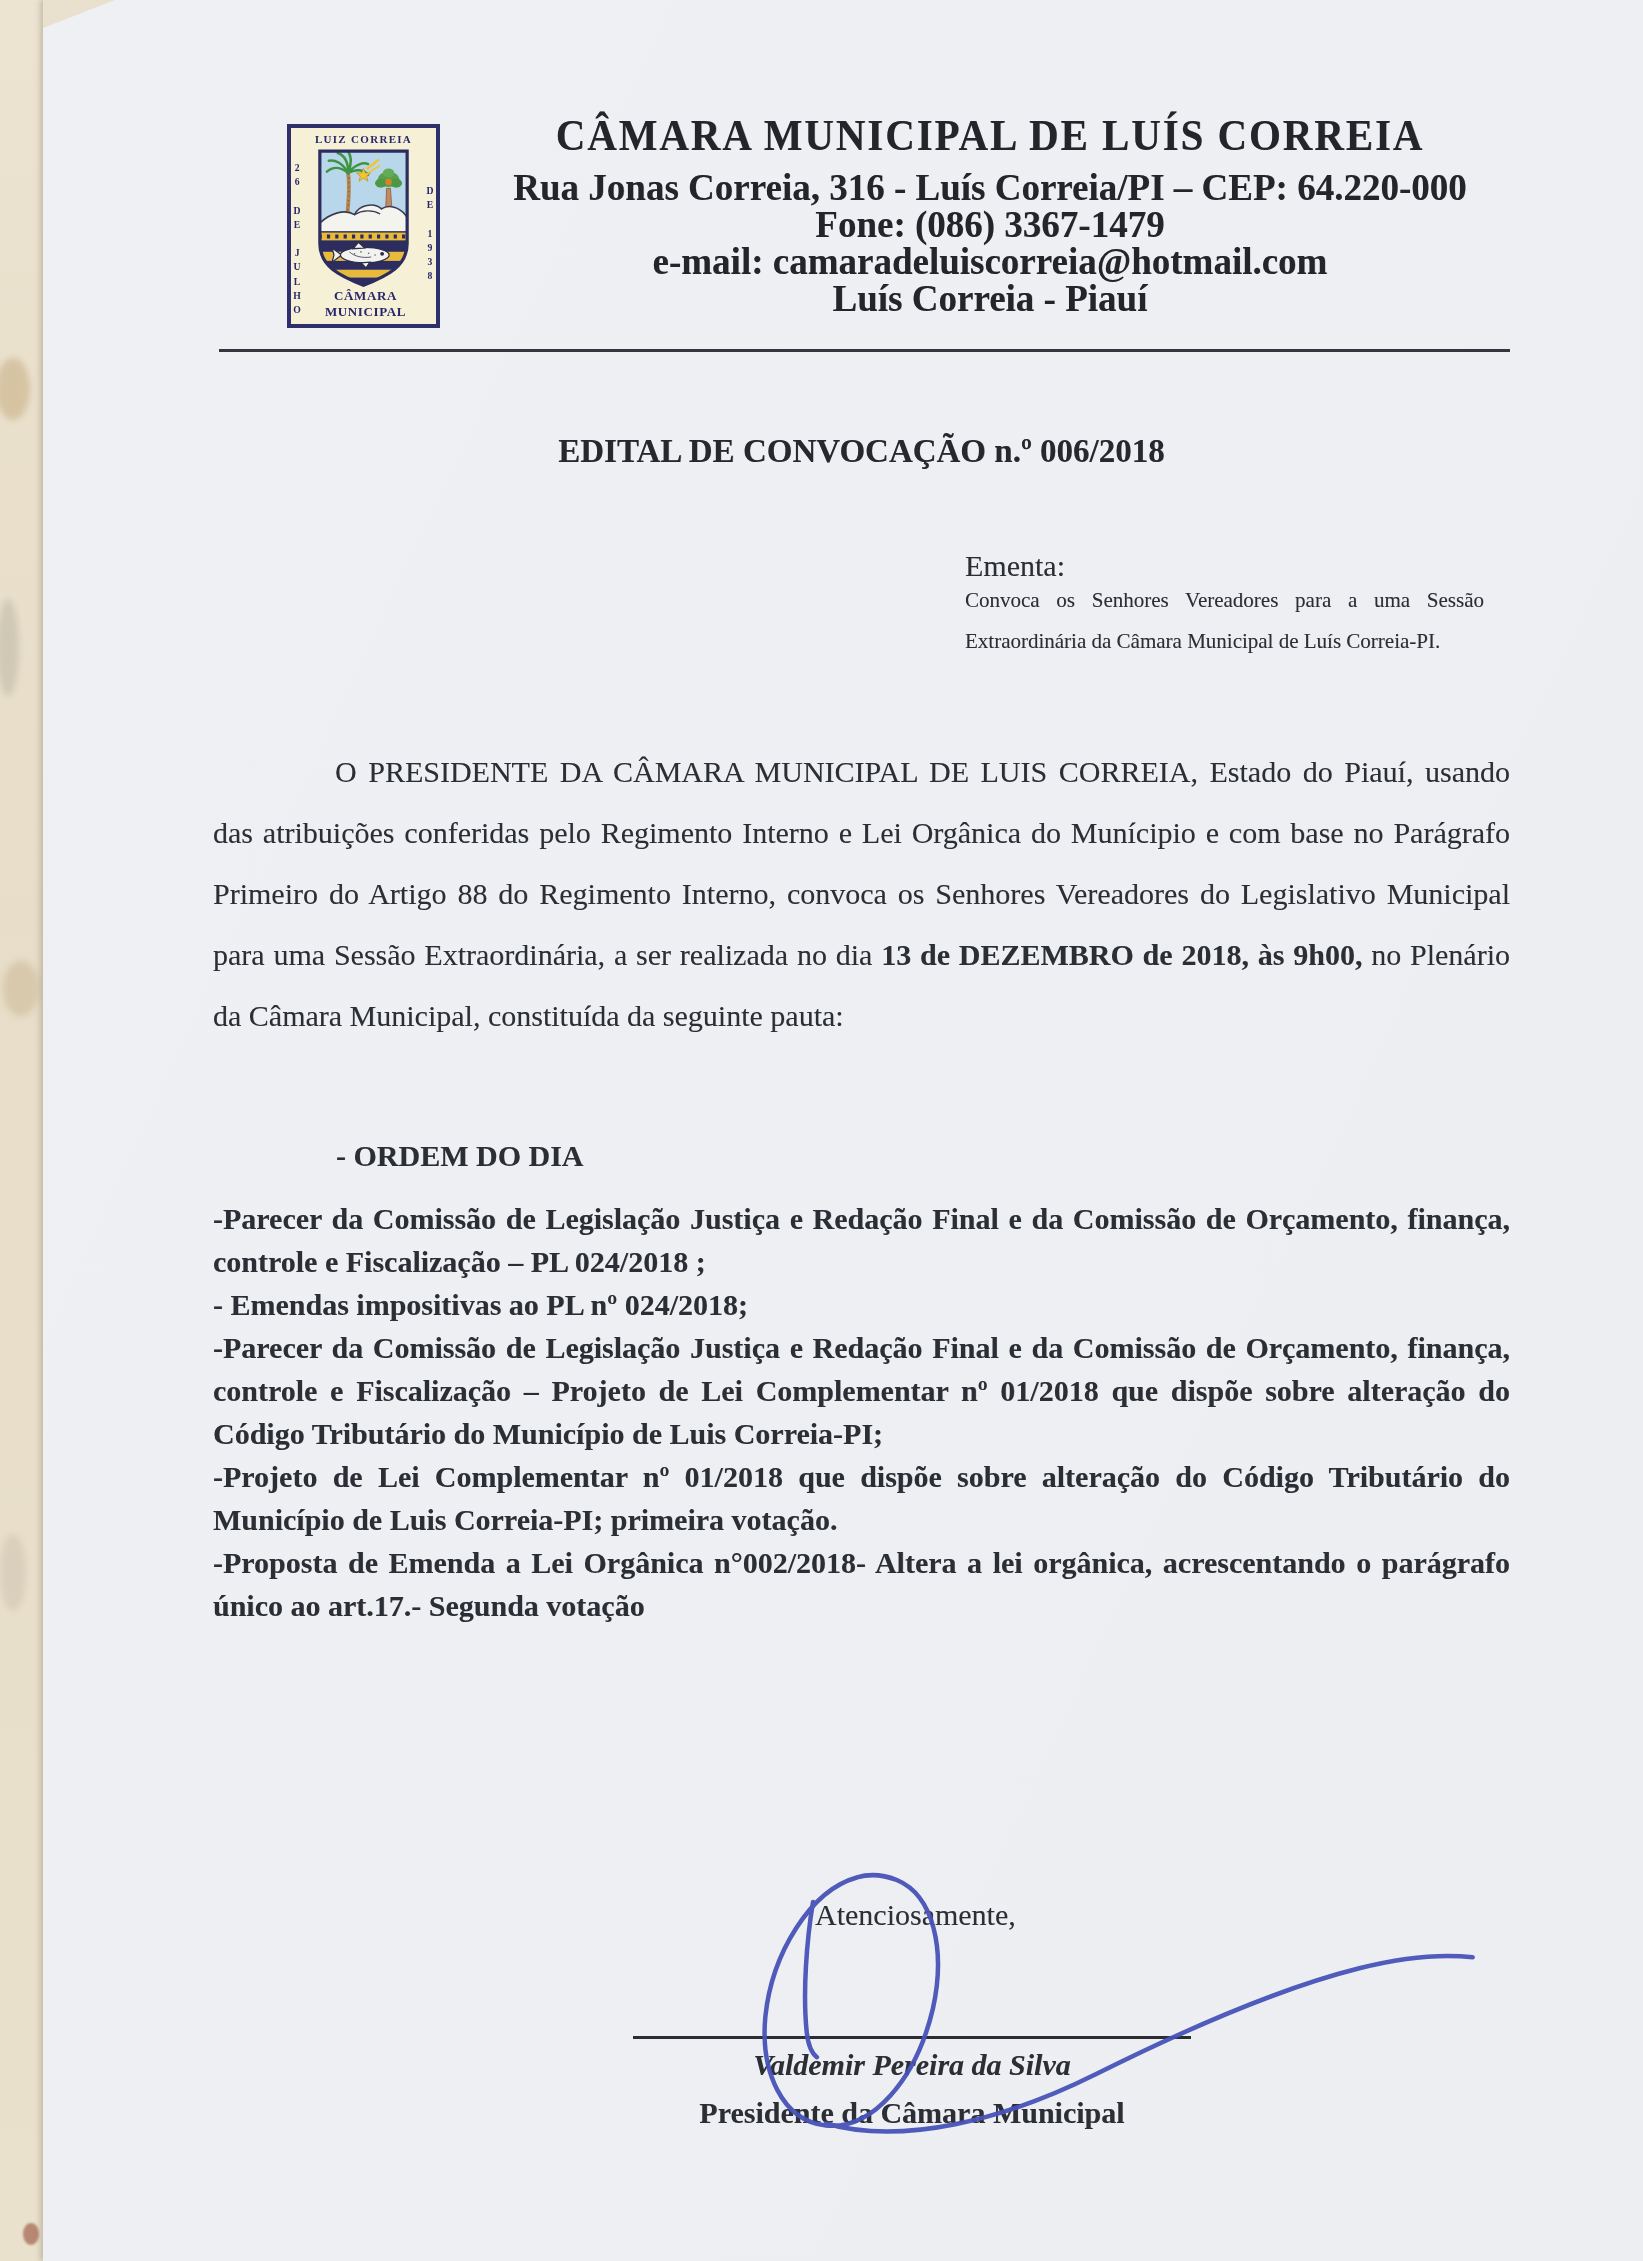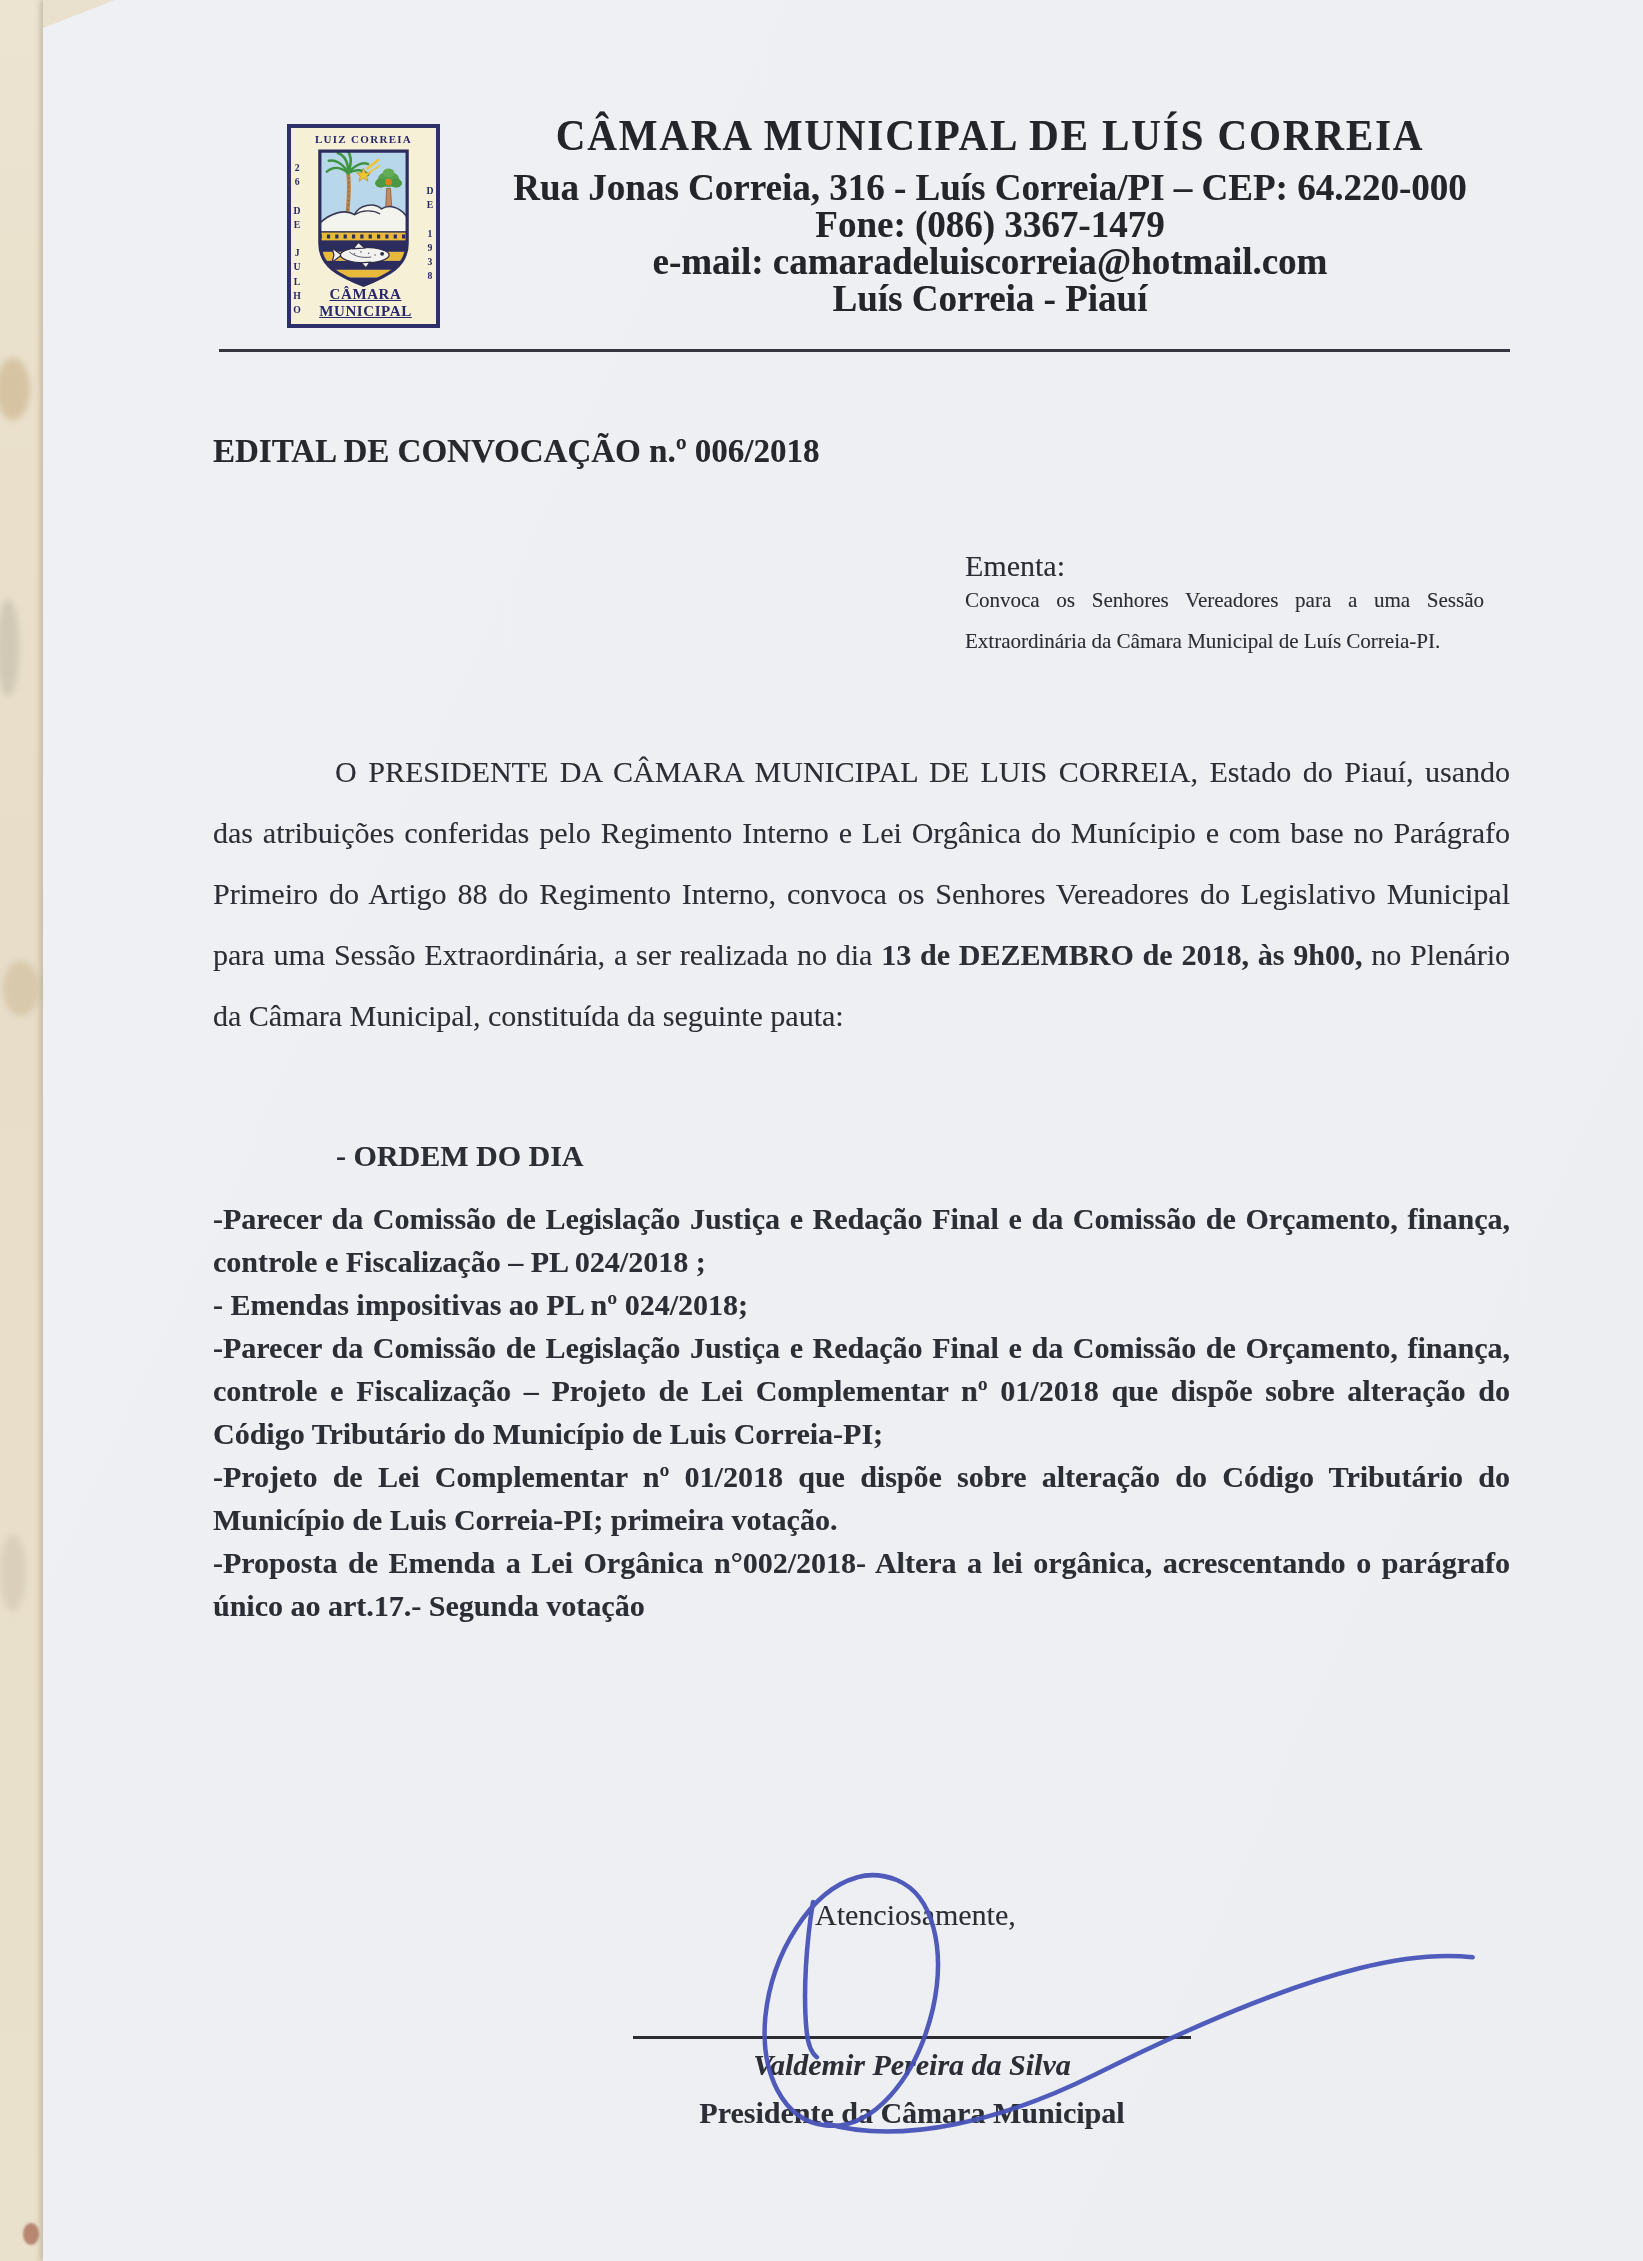--- a/index.html
+++ b/index.html
@@ -18,38 +18,38 @@
   .stain-c{left:2.6px;top:961px;width:36px;height:55px;background:rgba(172,142,92,.26);}
   .stain-d{left:23px;top:2223px;width:15.5px;height:22px;background:rgba(142,62,40,.55);filter:blur(1.3px);}
   .stain-e{left:0px;top:1534px;width:26px;height:77px;background:rgba(150,140,120,.18);}
 
   
   .logo{position:absolute;left:287px;top:124px;width:153px;height:204px;background:#f6f0d6;
         border:4.5px solid #2f2f6b;box-sizing:border-box;}
   .logo-top{position:absolute;left:0;right:0;top:5.2px;text-align:center;font-weight:bold;
         font-size:11px;letter-spacing:1.3px;color:#27276b;}
   .logo-bottom{position:absolute;left:4px;right:0;bottom:3.9px;text-align:center;font-weight:bold;
-        font-size:15px;letter-spacing:0.6px;color:#27276b;text-decoration:underline;}
+        font-size:13px;letter-spacing:0.6px;color:#27276b;}
   .logo-vert{position:absolute;writing-mode:vertical-rl;text-orientation:upright;
         font-weight:bold;font-size:9.7px;color:#27276b;letter-spacing:3.2px;}
   .logo-vert.left{left:0.6px;top:34px;}
   .logo-vert.right{right:0.6px;top:57px;}
   .shield{position:absolute;left:24.5px;top:19.3px;}
 
   .head-text{position:absolute;left:445px;top:110px;width:1090px;text-align:center;color:#23252b;}
   .org-name{font-size:41px;font-weight:bold;letter-spacing:1.9px;line-height:46px;
         transform:scaleY(1.08);transform-origin:top center;margin-bottom:13px;
         text-shadow:0.4px 0.4px 0.5px rgba(35,37,43,.4);}
   .head-line{font-size:37px;font-weight:bold;line-height:37px;
         text-shadow:0.3px 0.3px 0.4px rgba(35,37,43,.35);}
 
   .head-rule{position:absolute;left:219px;top:349px;width:1291px;height:3.2px;background:#33363c;}
 
   
-  .doc-title{position:absolute;left:213px;top:433px;width:1297px;text-align:left;
+  .doc-title{position:absolute;left:213px;top:433px;width:1297px;text-align:center;
         font-size:33px;font-weight:bold;color:#26282e;text-shadow:0.3px 0.3px 0.4px rgba(38,40,46,.35);}
   .ementa-label{position:absolute;left:965px;top:549px;font-size:30px;}
   .ementa-text{position:absolute;left:965px;top:580px;width:519px;font-size:21px;
         line-height:41px;text-align:justify;}
   .main-para{position:absolute;left:213px;top:741px;width:1297px;font-size:30px;
         line-height:61px;text-align:justify;text-indent:122px;}
   .agenda-heading{position:absolute;left:336px;top:1139px;font-size:30px;font-weight:bold;}
   .agenda-list{position:absolute;left:213px;top:1197px;width:1297px;font-size:30px;
         font-weight:bold;line-height:43px;text-align:justify;}
   .agenda-list p{margin:0;}

